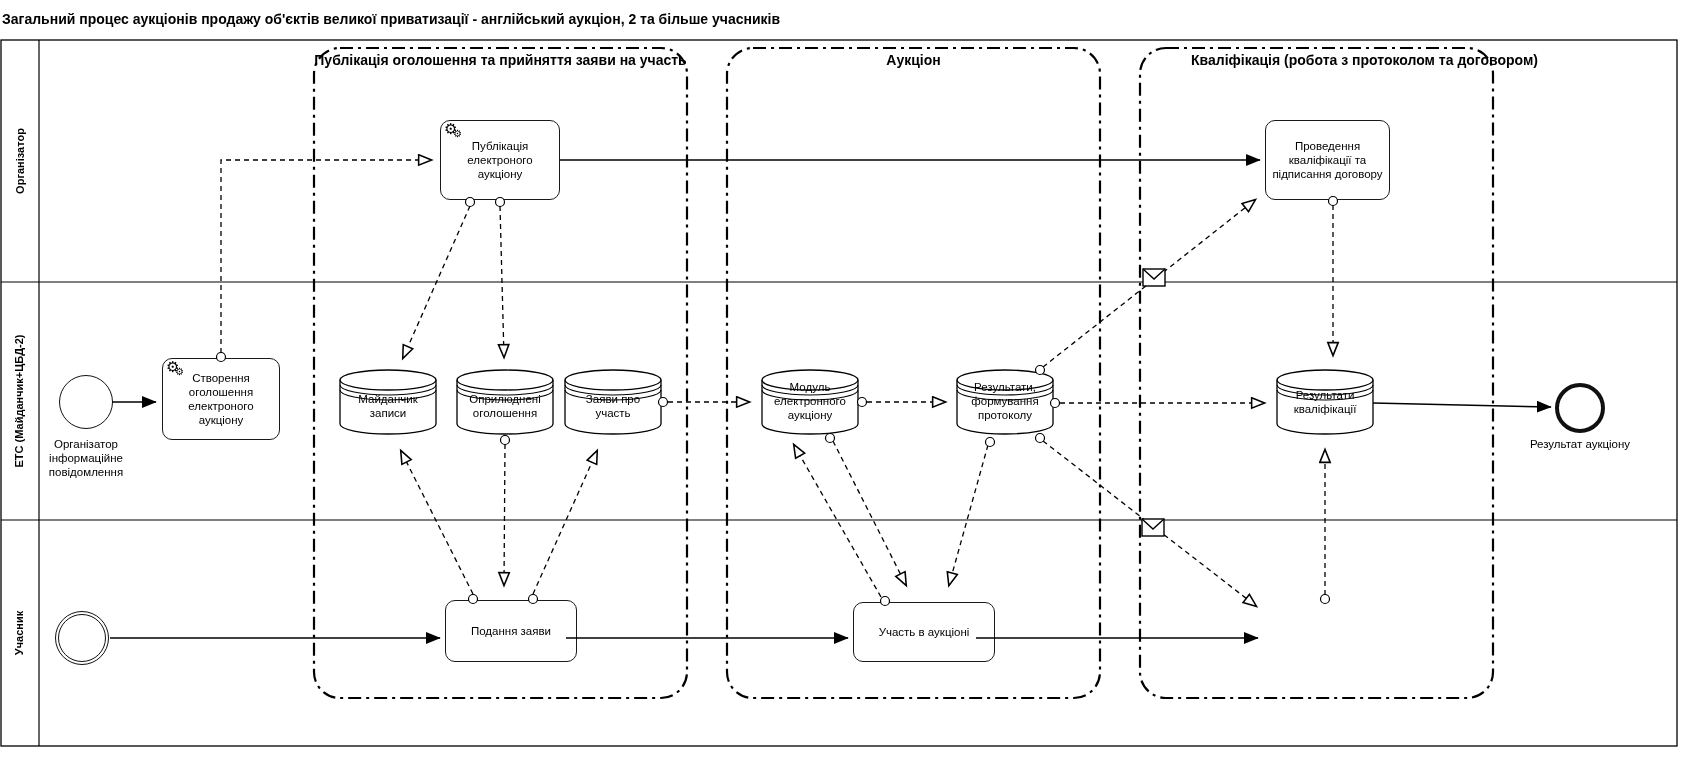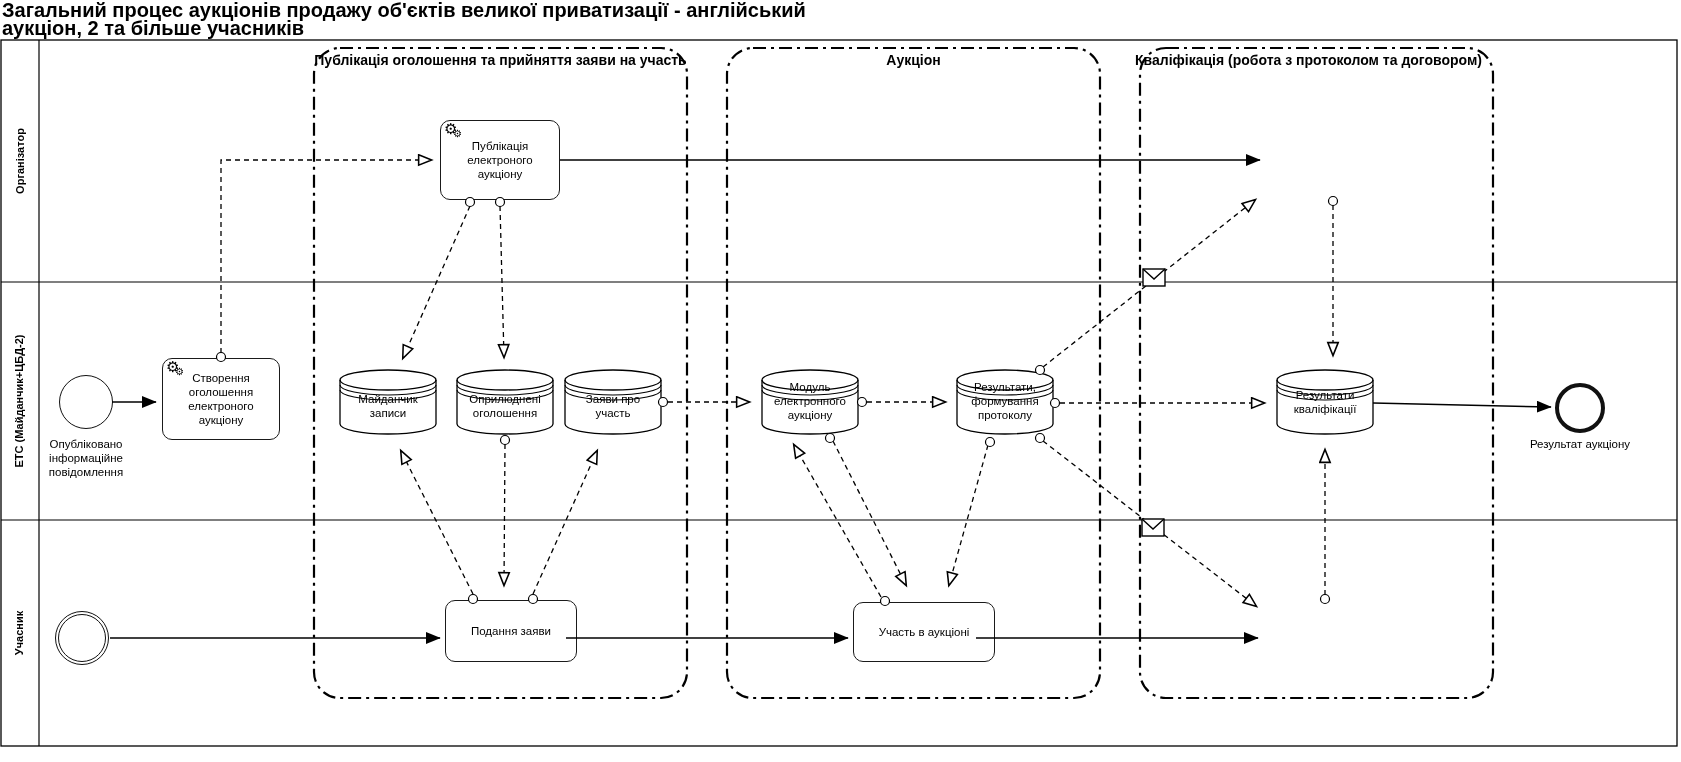--- a/index.html
+++ b/index.html
@@ -1,18 +1,18 @@
 <!DOCTYPE html>
 <html><head>
 <meta charset="utf-8">
 <style>
   html,body{margin:0;padding:0;background:#fff;}
   .stage{position:relative;width:1681px;height:762px;background:#ffffff;
          font-family:"Liberation Sans",sans-serif;color:#000;overflow:hidden;}
-  .title{position:absolute;left:2px;top:1px;width:880px;font-size:20px;font-weight:bold;line-height:18px;}
+  .title{position:absolute;left:2px;top:10px;width:880px;font-size:14px;font-weight:bold;line-height:18px;}
   svg.layer{position:absolute;left:0;top:0;pointer-events:none;}
   .task{position:absolute;background:#fff;border:1.5px solid #1a1a1a;border-radius:10px;
         display:flex;align-items:center;justify-content:center;text-align:center;
         font-size:11.5px;line-height:14px;box-sizing:border-box;padding:3px;}
   .gear-big{position:absolute;top:0px;left:3px;font-size:15px;line-height:15px;}
   .gear-small{position:absolute;top:8px;left:12px;font-size:10px;line-height:10px;}
   .evt{position:absolute;border-radius:50%;background:#fff;box-sizing:border-box;border:1.5px solid #111;}
   .evt-inner{position:absolute;left:2px;top:2px;right:2px;bottom:2px;border:1.5px solid #111;border-radius:50%;}
   .evt-end{border-width:4px;}
   .lbl{position:absolute;text-align:center;font-size:11.5px;line-height:14px;}
@@ -35,20 +35,23 @@
   <div class="task" style="left:440px;top:120px;width:120px;height:80px">
     <span class="gear-big">⚙</span>
     <span class="gear-small">⚙</span>
     <span>Публікація електроного аукціону</span>
   </div>
   <div class="task" style="left:445px;top:600px;width:132px;height:62px">
     <span>Подання заяви</span>
   </div>
   <div class="task" style="left:853px;top:602px;width:142px;height:60px">
     <span>Участь в аукціоні</span>
+  </div>
+  <div class="task" style="left:1265px;top:120px;width:125px;height:80px">
+    <span>Проведення кваліфікації та підписання договору</span>
   </div>
 
   <div class="evt" style="left:59px;top:375px;width:54px;height:54px"></div>
   <div class="evt" style="left:55px;top:611px;width:54px;height:54px">
     <div class="evt-inner"></div>
   </div>
   <div class="evt evt-end" style="left:1555px;top:383px;width:50px;height:50px"></div>
 
   <svg class="layer" width="1681" height="762" viewBox="0 0 1681 762">
     <defs>
@@ -146,25 +149,25 @@
   </div>
   <div class="lane" style="top:282px;height:238px">
     <span>ЕТС (Майданчик+ЦБД-2)</span>
   </div>
   <div class="lane" style="top:520px;height:226px">
     <span>Учасник</span>
   </div>
 
   <div class="grplbl" style="left:314px;top:52px;width:373px">Публікація оголошення та прийняття заяви на участь</div>
   <div class="grplbl" style="left:727px;top:52px;width:373px">Аукціон</div>
-  <div class="grplbl" style="left:1132px;top:52px;width:353px">Кваліфікація (робота з протоколом та договором)</div>
+  <div class="grplbl" style="left:1188px;top:52px;width:353px">Кваліфікація (робота з протоколом та договором)</div>
 
   <div class="lbl" style="left:356px;top:392px;width:64px">Майданчик записи</div>
   <div class="lbl" style="left:461px;top:392px;width:88px">Оприлюднені оголошення</div>
   <div class="lbl" style="left:580px;top:392px;width:66px">Заяви про участь</div>
   <div class="lbl" style="left:765px;top:380px;width:90px">Модуль електронного аукціону</div>
   <div class="lbl" style="left:963px;top:380px;width:84px">Результати, формування протоколу</div>
   <div class="lbl" style="left:1285px;top:388px;width:80px">Результати кваліфікації</div>
 
-  <div class="lbl" style="left:28px;top:437px;width:116px">Опубліковано інформаційне повідомлення</div>
+  <div class="lbl" style="left:28px;top:437px;width:116px">Організатор інформаційне повідомлення</div>
   <div class="lbl" style="left:1510px;top:437px;width:140px">Результат аукціону</div>
 
 </div>
 
 </body></html>

